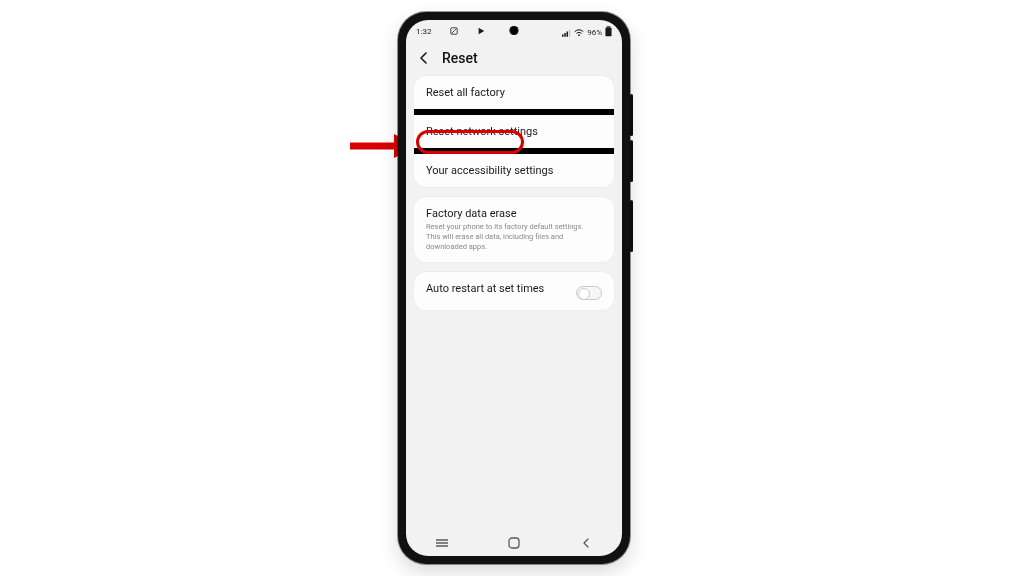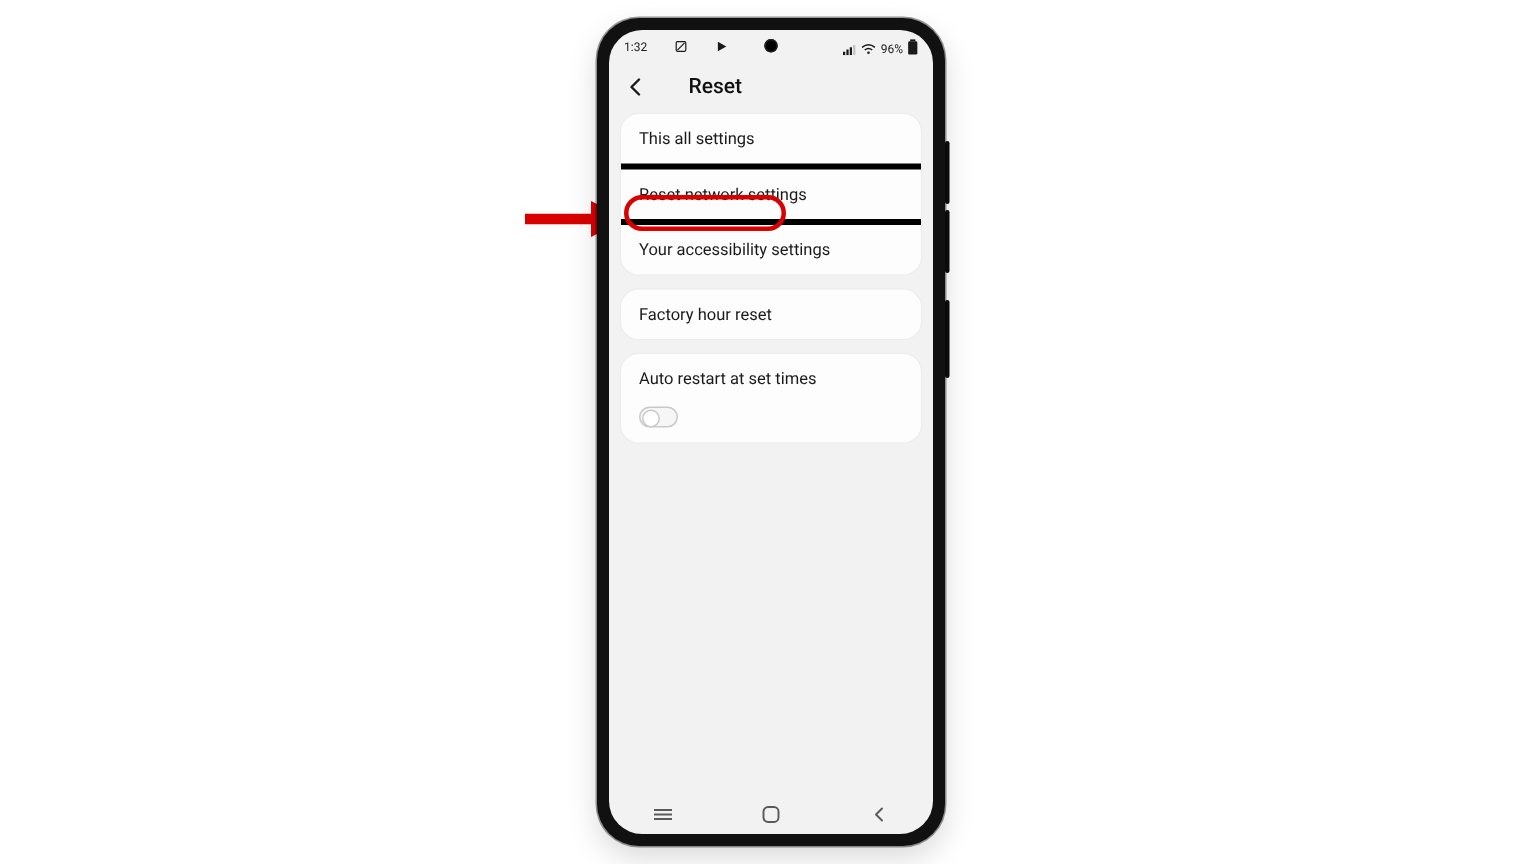--- a/index.html
+++ b/index.html
@@ -38,36 +38,36 @@
   .statusbar {
     height: 20px; display:flex; align-items:center; justify-content:space-between;
     padding: 2px 10px 0 10px; font-size: 8px; color:#1a1a1a;
   }
   .statusbar .left  { display:flex; align-items:center; gap:19px; }
   .statusbar .right { display:flex; align-items:flex-end; gap:3px; }
   .sb-ico { display:inline-block; line-height:0; }
 
   
   .header {
-    height: 36px; display:flex; align-items:center; gap:27px; padding: 0 12px;
+    height: 36px; display:flex; align-items:center; gap:10px; padding: 0 12px;
   }
   .header .back { width:14px; height:14px; display:flex; align-items:center; }
   .header .title { font-size: 14px; font-weight:500; color:#111; }
 
   .content { padding: 0 8px; }
 
   .card {
     background:#fdfdfd; border-radius:12px; margin-bottom:10px; overflow:hidden;
     box-shadow: 0 0 0 1px rgba(0,0,0,0.02);
   }
   .row { padding: 10px 12px; position:relative; }
-  .row + .row { border-top:4px solid #000000; }
+  .row + .row { border-top:6px solid #000000; }
   .row .label { font-size: 11px; color:#1a1a1a; }
   .row .sub   { font-size: 7.5px; color:#8a8a8a; line-height:1.35; margin-top:2px; max-width: 160px; }
-  .row.with-toggle { display:flex; align-items:flex-start; gap:8px;flex-direction:column; }
+  .row.with-toggle { display:flex; align-items:flex-start; justify-content:space-between; gap:8px; }
 
   .toggle {
     width:26px; height:14px; border-radius:9px; border:1px solid #c9c9c9; background:#f6f6f6;
     position:relative; flex-shrink:0; margin-top:4px;
   }
   .toggle::after {
     content:""; position:absolute; left:1px; top:1px; width:10px; height:10px; border-radius:50%;
     background:#fff; border:1px solid #c9c9c9;
   }
 
@@ -154,33 +154,34 @@
               <polyline points="8,1 3,6 8,11" fill="none" stroke="#1a1a1a" stroke-width="1.6" stroke-linecap="round" stroke-linejoin="round"></polyline>
             </svg>
         </div>
         <div class="title">Reset</div>
       </div>
 
       <div class="content">
 
         <div class="card">
           <div class="row">
-            <div class="label">This all settings</div>
+            <div class="label">Reset all factory</div>
           </div>
           <div class="row">
             <div class="label">Reset network settings</div>
           </div>
           <div class="row">
             <div class="label">Your accessibility settings</div>
           </div>
         </div>
 
         <div class="card">
           <div class="row">
-            <div class="label">Factory hour reset</div>
+            <div class="label">Factory data erase</div>
+            <div class="sub">Reset your phone to its factory default settings. This will erase all data, including files and downloaded apps.</div>
           </div>
         </div>
 
         <div class="card">
           <div class="row with-toggle">
             <div>
               <div class="label">Auto restart at set times</div>
             </div>
             <div class="toggle"></div>
           </div>

